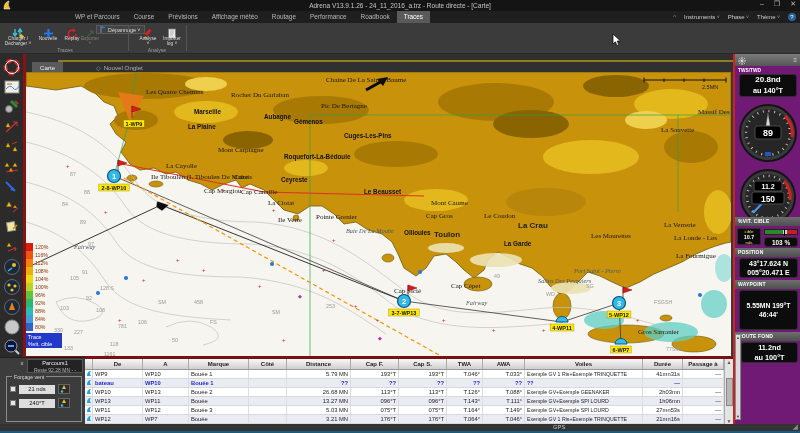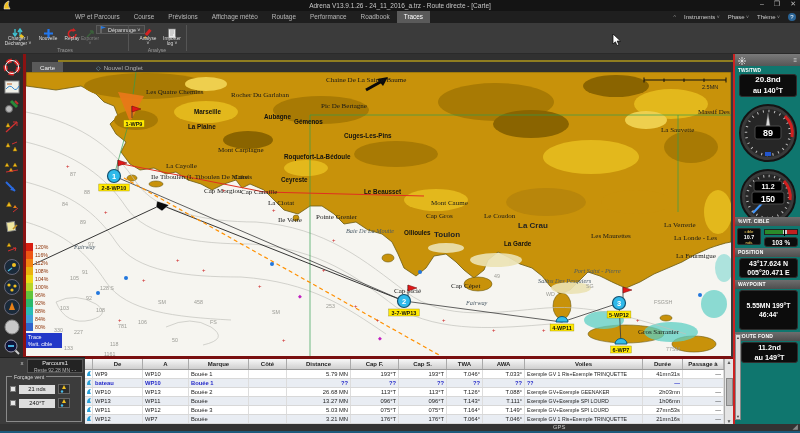--- a/index.html
+++ b/index.html
@@ -87,21 +87,21 @@
   .t-row.hl .t-cell{color:#2228c8;font-weight:bold}
   .t-scroll{width:9px;background:#e4e4e4;border-left:1px solid #aaa;display:flex;flex-direction:column;justify-content:space-between;align-items:center}
   .t-scroll span{font-size:5px;color:#555;line-height:6px}
   .t-thumb{width:7px;height:28px;background:#b8b8b8;border:1px solid #888}
   
   .statusbar{position:absolute;left:0;top:424px;width:800px;height:7px;background:#333;z-index:8}
   .statusbar .gps{position:absolute;left:553px;top:0;font-size:5.8px;color:#c8c8c8}
   .bluestrip{position:absolute;left:0;top:431px;width:800px;height:2px;background:#1c5a7c;z-index:9}
   .grip{position:absolute;right:2px;top:423px;font-size:7px;color:#8a8a8a;z-index:10}
   
-  .inst{position:absolute;left:733px;top:54px;width:67px;height:370px;background:#0f766e;border-left:2px solid #cc2222;z-index:7}
+  .inst{position:absolute;left:733px;top:54px;width:67px;height:370px;background:#701a75;border-left:2px solid #cc2222;z-index:7}
   .inst-head{position:absolute;left:0;top:0;width:65px;height:12px;background:linear-gradient(#7a7a7a,#565656);
              display:flex;align-items:center;justify-content:space-between;padding:0 3px}
   .sec-h{position:absolute;left:0;width:65px;height:9px;background:linear-gradient(#6e6e6e,#4e4e4e);
          font-size:5px;font-weight:bold;color:#fff;padding:1px 0 0 3px;letter-spacing:.2px}
   .blk{position:absolute;background:#0c0c0c;border:1px solid #2e2e2e;border-radius:3px;color:#fff;
        text-align:center;font-weight:bold}
   .tws-lb{position:absolute;left:3px;top:14px;font-size:4.8px;font-weight:bold;color:#fff}
   .cible-box{position:absolute;left:2px;top:174px;width:24px;height:17px;background:#0c0c0c;border:1px solid #2e2e2e;
              border-radius:2px;text-align:center;line-height:1.1;padding-top:1px}
   .cible-box .y{font-size:4.4px;color:#ffd860}
@@ -838,21 +838,21 @@
 
     <div class="sec-h" style="top:226px">WAYPOINT</div>
     <div class="blk" style="left:4px;top:236px;width:59px;height:40px;font-size:6.8px;line-height:1.35;display:flex;flex-direction:column;justify-content:center">
       <div>5.55MN 199°T</div>
         <div>46:44'</div>
     </div>
 
     <div class="sec-h" style="top:278px">ROUTE FOND</div>
     <div class="blk" style="left:6px;top:288px;width:57px;height:21px;font-size:7.3px;line-height:1.4">
       <div>11.2nd</div>
-        <div>au 149°T</div>
+        <div>au 100°T</div>
     </div>
 
     <div class="inst-scroll">
         <span>▲</span>
         <span>▼</span>
       </div>
   </div>
 
   <span class="cursor">
     <svg width="9" height="12" viewBox="0 0 9 12">

